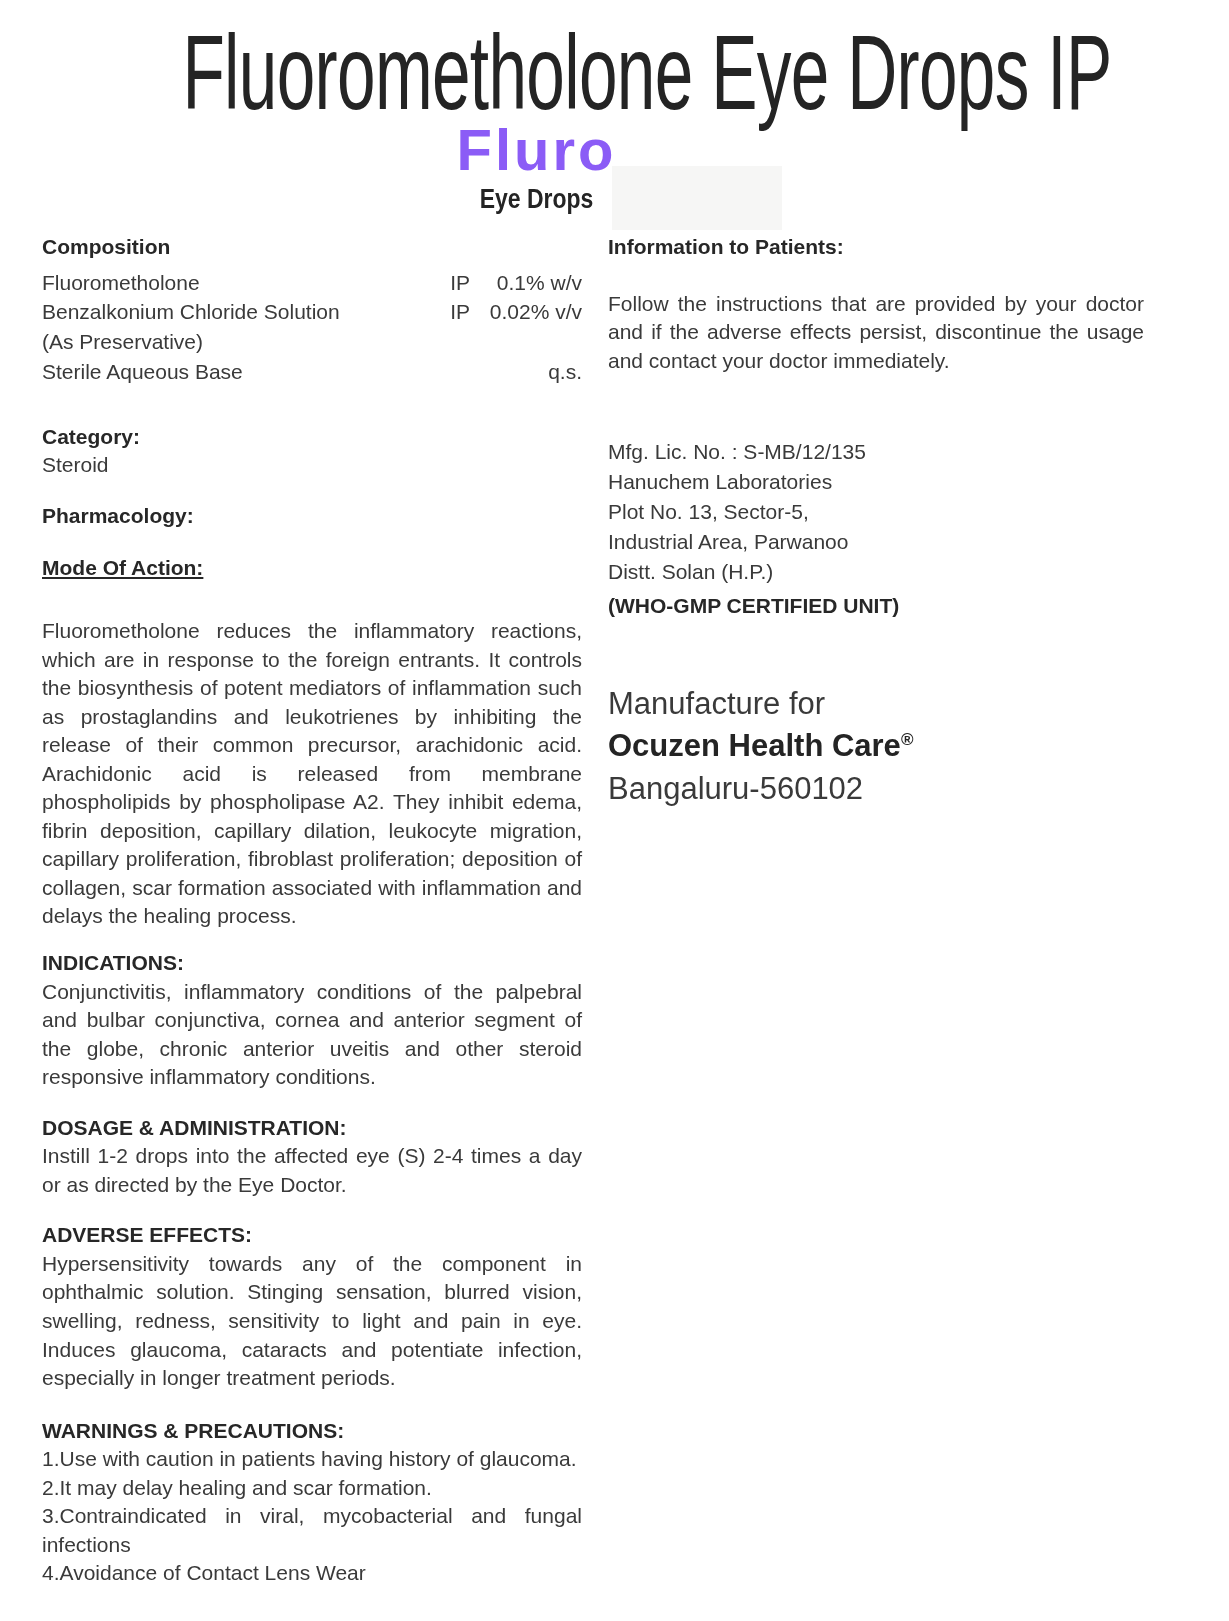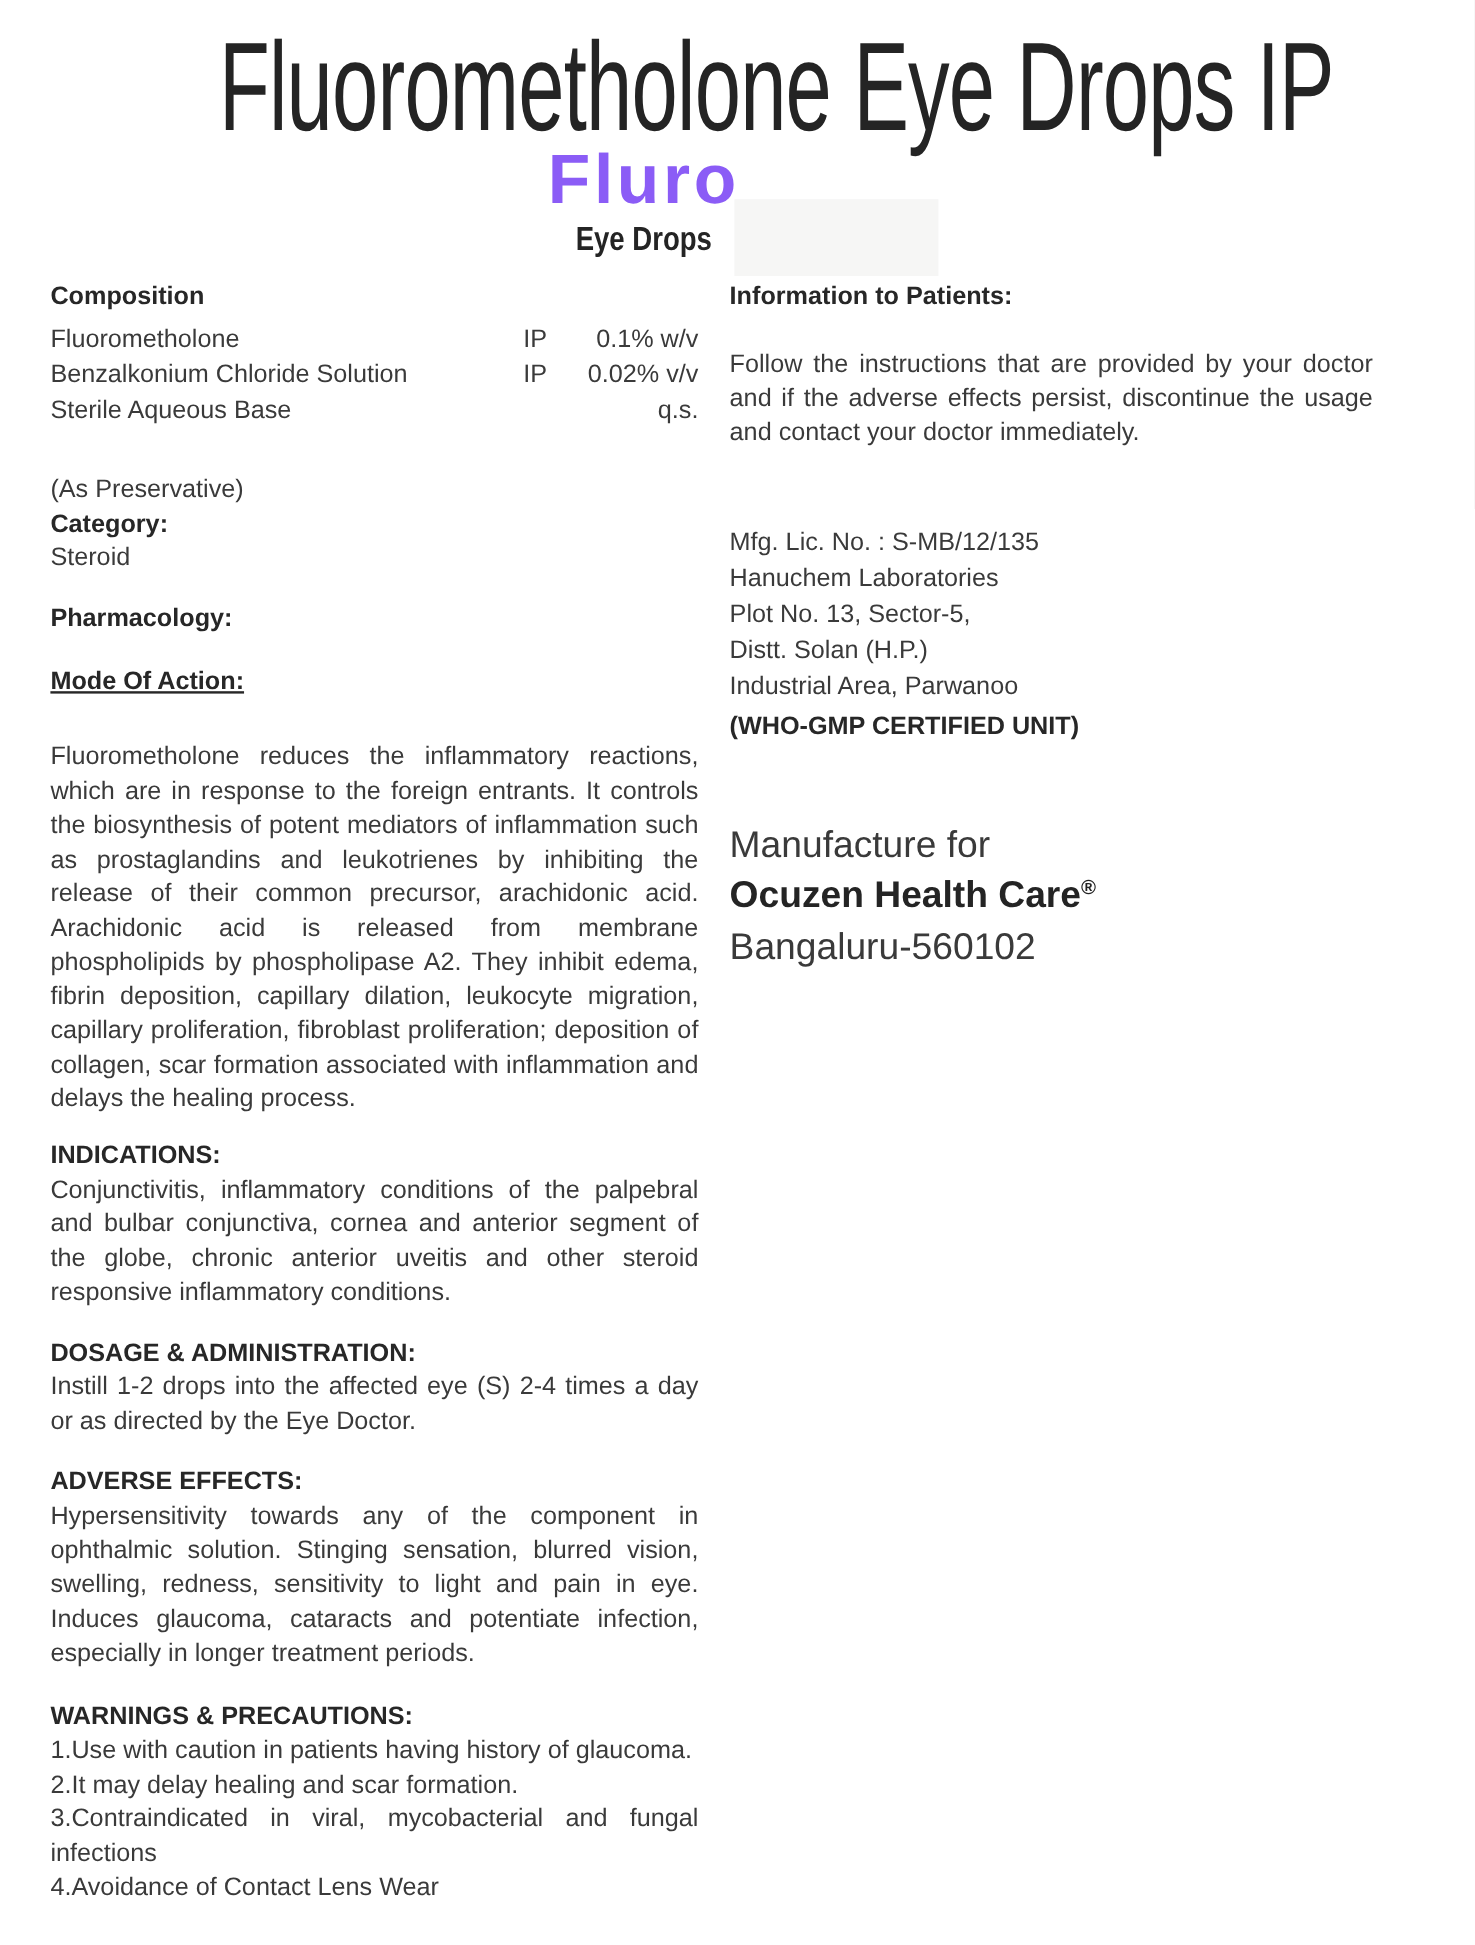--- a/index.html
+++ b/index.html
@@ -55,21 +55,21 @@
   }
   .col-right{
     position:absolute;left:608px;top:233px;width:536px;
     font-size:21px;line-height:1.36;
   }
   .h{font-weight:700;color:#272727;}
   .h-u{font-weight:700;color:#272727;text-decoration:underline;}
   .just{text-align:justify;}
   
   .comp-row{display:grid;grid-template-columns:1fr 62px 112px;line-height:1.42;}
-  .comp-ip{text-align:center;padding-left:14px;}
+  .comp-ip{text-align:right;padding-left:14px;}
   .comp-strength{text-align:right;}
   
   .mb6{margin-bottom:6px;}
   .mb18{margin-bottom:18px;}
   .mb22{margin-bottom:22px;}
   .mb24{margin-bottom:24px;}
   .mb34{margin-bottom:34px;}
   .mb36{margin-bottom:36px;}
   .mb62{margin-bottom:62px;margin-top:28px;}
   
@@ -100,29 +100,29 @@
       <div class="comp-row">
         <span>Fluorometholone</span>
         <span class="comp-ip">IP</span>
         <span class="comp-strength">0.1% w/v</span>
       </div>
       <div class="comp-row">
         <span>Benzalkonium Chloride Solution</span>
         <span class="comp-ip">IP</span>
         <span class="comp-strength">0.02% v/v</span>
       </div>
+      <div class="comp-row">
+        <span>(As Preservative)</span>
+        <span class="comp-ip"></span>
+        <span class="comp-strength"></span>
+      </div>
       <div class="comp-row mb36">
         <span>Sterile Aqueous Base</span>
         <span class="comp-ip"></span>
         <span class="comp-strength">q.s.</span>
-      </div>
-      <div class="comp-row">
-        <span>(As Preservative)</span>
-        <span class="comp-ip"></span>
-        <span class="comp-strength"></span>
       </div>
     </div>
 
     <div>
       <div class="h">Category:</div>
       <div class="mb22">Steroid</div>
     </div>
 
     <div class="h mb24">Pharmacology:</div>
 
@@ -160,22 +160,22 @@
 
     <div>
       <div class="h">Information to Patients:</div>
       <div class="just mb62">Follow the instructions that are provided by your doctor and if the adverse effects persist, discontinue the usage and contact your doctor immediately.</div>
     </div>
 
     <div class="mfg-lines">
       <div>Mfg. Lic. No. : S-MB/12/135</div>
       <div>Hanuchem Laboratories</div>
       <div>Plot No. 13, Sector-5,</div>
+      <div>Industrial Area, Parwanoo</div>
       <div>Distt. Solan (H.P.)</div>
-      <div>Industrial Area, Parwanoo</div>
       <div class="who-gmp mb62">(WHO-GMP CERTIFIED UNIT)</div>
     </div>
 
     <div class="marketer">
       <div>Manufacture for</div>
       <div><span class="name">Ocuzen Health Care</span><span class="name reg">®</span></div>
       <div>Bangaluru-560102</div>
     </div>
 
   </div>

